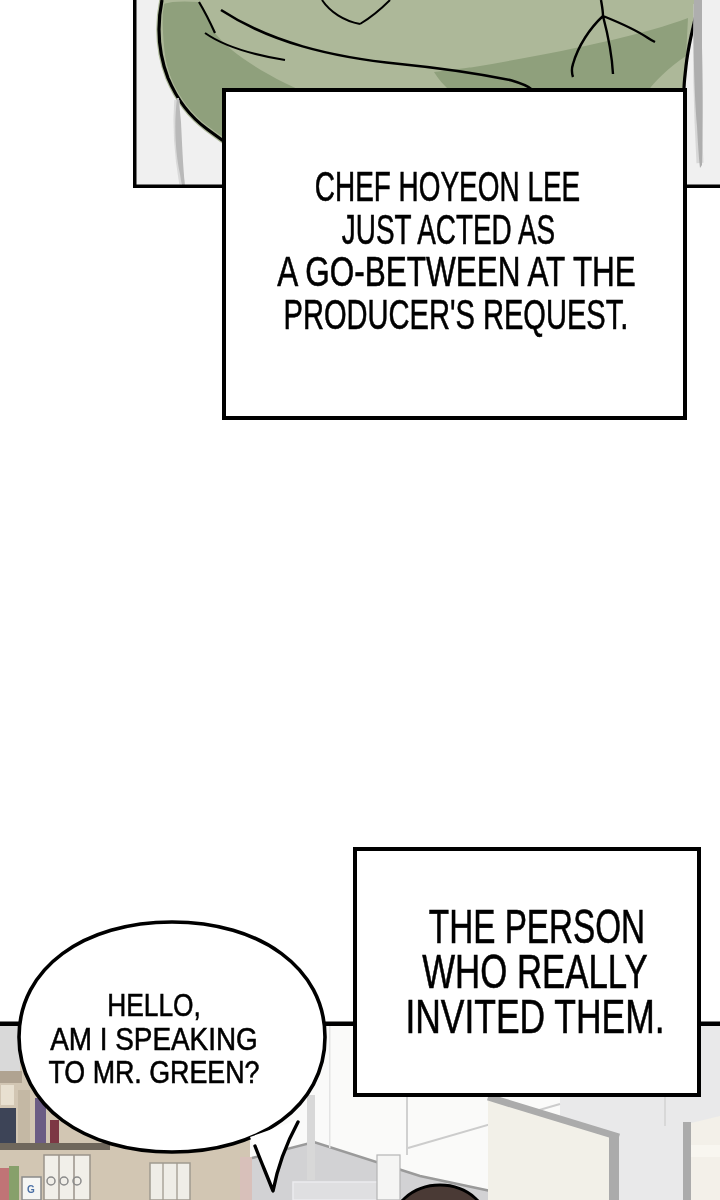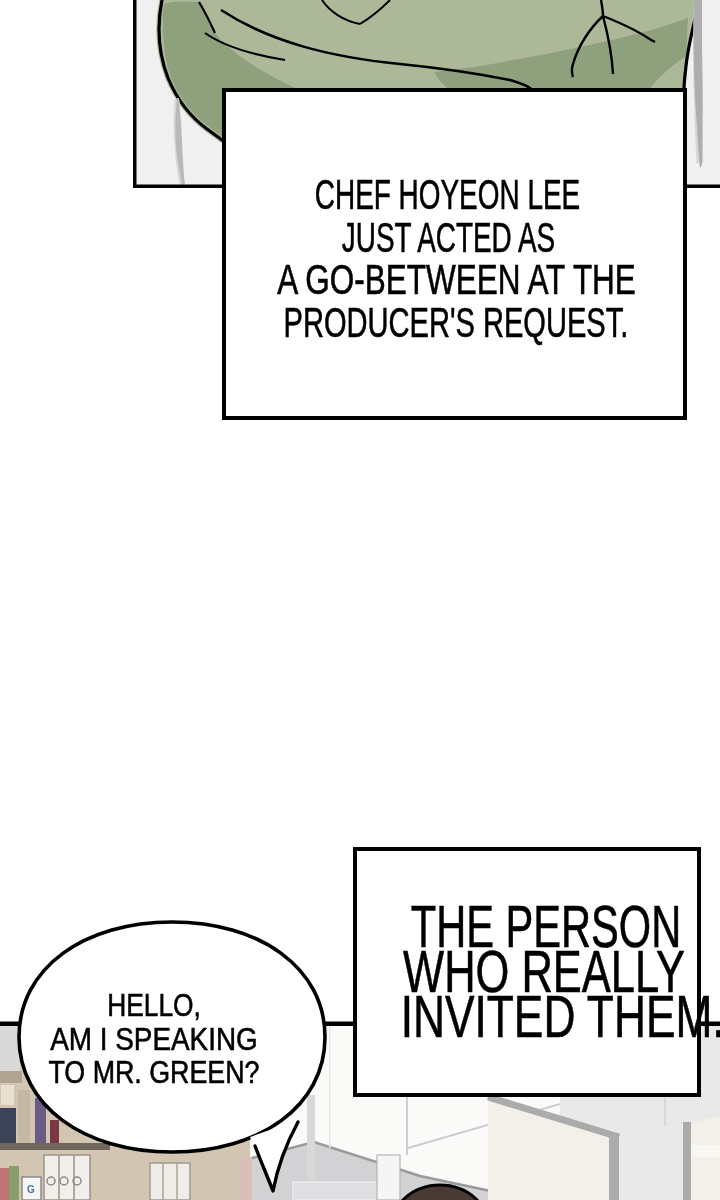--- a/index.html
+++ b/index.html
@@ -140,30 +140,30 @@
   </g>
 
   <path d="M19,1037 C19,968 84,922 172,922 C260,922 325,968 325,1037 C325,1106 260,1152 172,1152 C84,1152 19,1106 19,1037 Z" fill="#ffffff" stroke="#000" stroke-width="3.6"></path>
 
   <path d="M250,1137 C259,1158 266,1176 273,1191 C278,1168 287,1142 298,1120 Z" fill="#ffffff"></path>
   <path d="M255,1146 C262,1164 268,1178 273,1191 C277,1170 285,1146 298,1122" fill="none" stroke="#000" stroke-width="3.4" stroke-linejoin="round" stroke-linecap="round"></path>
 </svg>
 
 <div class="abs" style="left:222px;top:88px;width:465px;height:332px;background:#fff;border:4px solid #000;box-sizing:border-box;"></div>
 
-<div class="abs cap" id="t1" style="left:222px;top:174px;width:465px;font-size:42px;line-height:42.5px;font-weight:normal;-webkit-text-stroke:0.6px #000;">
+<div class="abs cap" id="t1" style="left:222px;top:166px;width:465px;font-size:42px;line-height:42.5px;font-weight:normal;-webkit-text-stroke:0.6px #000;">
   <div style="transform:scaleX(0.665);position:relative;left:-7.5px;">CHEF HOYEON LEE</div>
   <div style="transform:scaleX(0.664);position:relative;left:-6px;">JUST ACTED AS</div>
   <div style="transform:scaleX(0.7496);position:relative;left:-3.5px;">A GO-BETWEEN AT THE</div>
   <div style="transform:scaleX(0.692);position:relative;left:-10.5px;">PRODUCER'S REQUEST.</div>
 </div>
 
 <div class="abs" style="left:353px;top:847px;width:348px;height:250px;background:#fff;border:4px solid #000;box-sizing:border-box;"></div>
 
-<div class="abs cap" id="t2" style="left:353px;top:904px;width:364px;font-size:60px;line-height:45px;font-weight:normal;-webkit-text-stroke:0.6px #000;">
+<div class="abs cap" id="t2" style="left:353px;top:904px;width:364px;font-size:48px;line-height:45px;font-weight:normal;-webkit-text-stroke:0.6px #000;">
   <div style="transform:scaleX(0.693);position:relative;left:2px;">THE PERSON</div>
   <div style="transform:scaleX(0.7246);">WHO REALLY</div>
   <div style="transform:scaleX(0.738);">INVITED THEM.</div>
 </div>
 
 <div class="abs cap" id="t3" style="left:22px;top:989px;width:264px;font-size:31px;line-height:33.5px;font-weight:normal;-webkit-text-stroke:0.55px #000;">
   <div style="transform:scaleX(0.85);">HELLO,</div>
   <div style="transform:scaleX(0.899);">AM I SPEAKING</div>
   <div style="transform:scaleX(0.865);">TO MR. GREEN?</div>
 </div>

